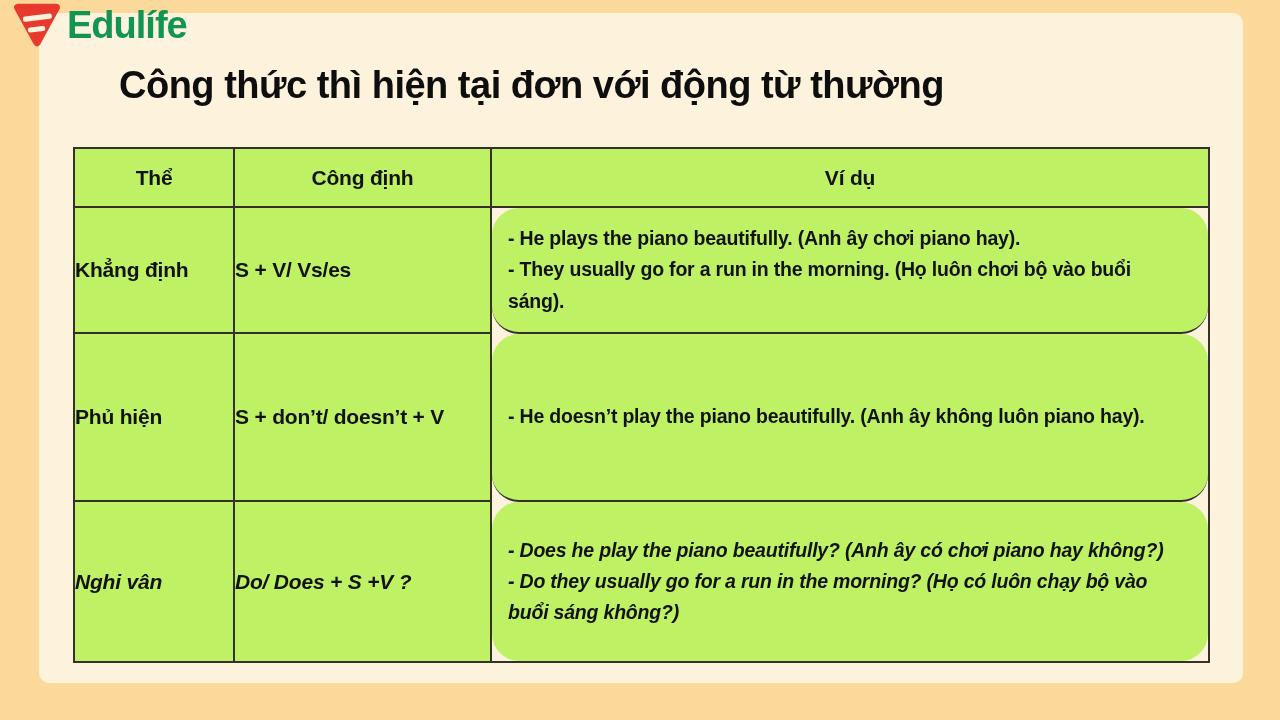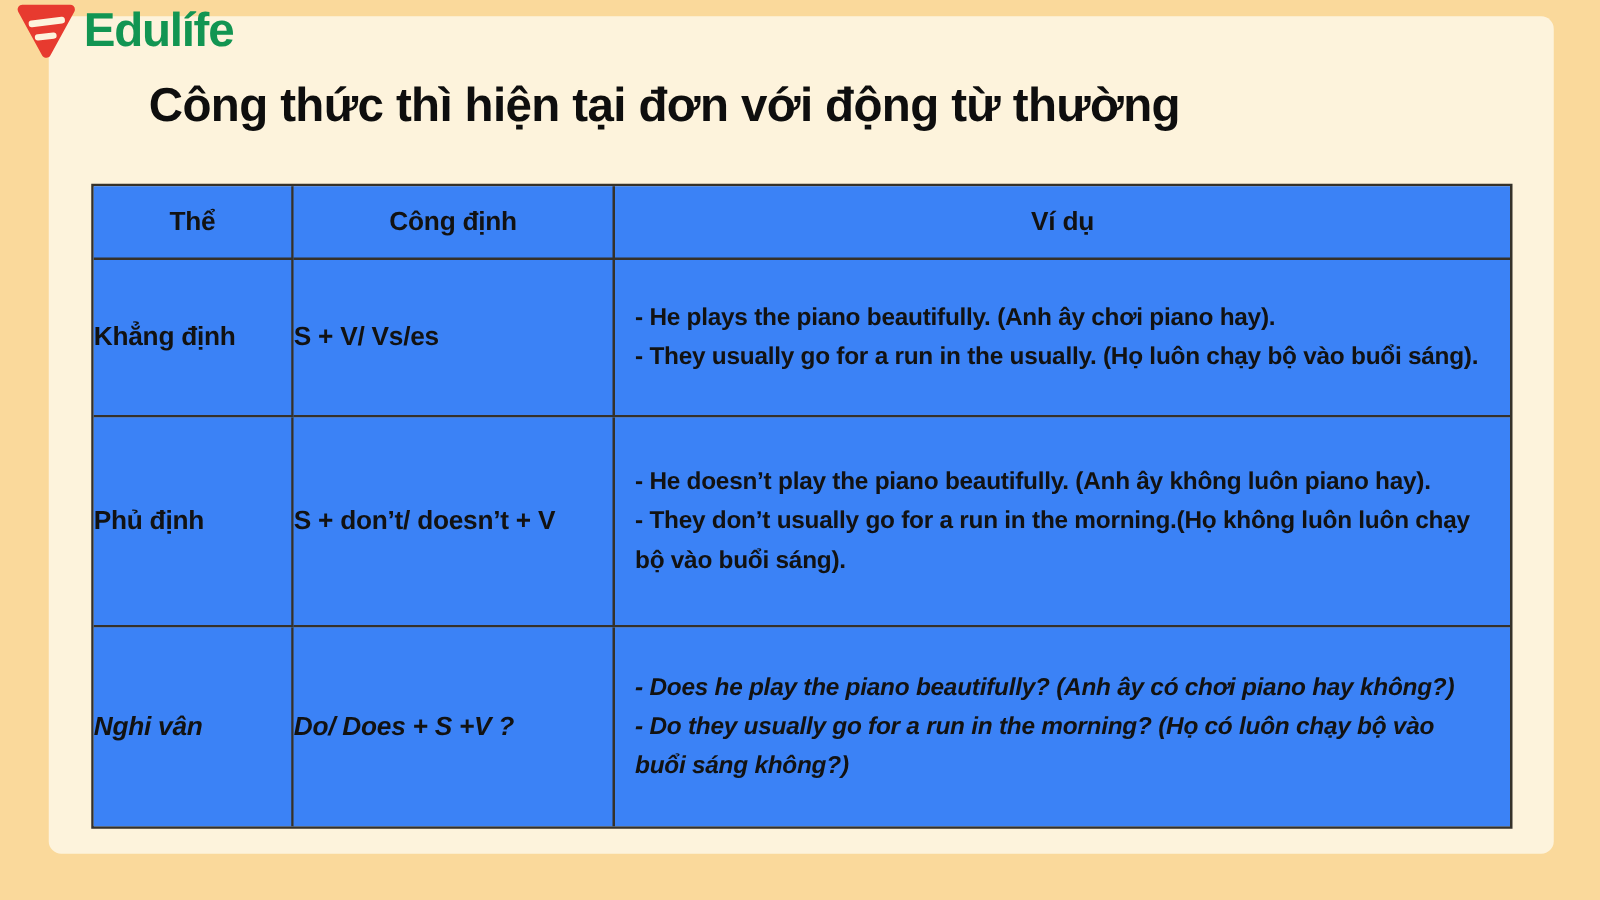--- a/index.html
+++ b/index.html
@@ -52,36 +52,36 @@
     grid-template-columns:160px 257px 716px;
     grid-template-rows:59px 126px 168px 159px;
     border:2px solid #35312a;
     z-index:2;
   }
   .cell {
     border-right:2px solid #35312a;
     border-bottom:2px solid #35312a;
     display:flex;
     align-items:center;
-    background:#3b82f6;
+    background:#bef264;
     font-weight:bold;
     letter-spacing:-0.2px;
   }
   .cell.last-col { border-right:none; }
   .cell.last-row { border-bottom:none;font-style:italic; }
   .cell.header {
     justify-content:center;
     font-size:21px;
   }
   .cell.form, .cell.formula {
     padding-left:0;
     font-size:21px;
   }
   .cell.formula { padding-right:8px; }
-  .cell.examples { padding:6px 16px; }
+  .cell.examples { padding:6px 16px;border-radius:27px; }
   .example-group { width:100%; }
   .example-line {
     font-size:19.5px;
     line-height:1.6;
     font-weight:bold;
   }
 </style>
 </head>
 <body>
 
@@ -102,30 +102,29 @@
 
   <div class="cell header">Thể</div>
   <div class="cell header">Công định</div>
   <div class="cell header last-col">Ví dụ</div>
 
   <div class="cell form">Khẳng định</div>
   <div class="cell formula">S + V/ Vs/es</div>
   <div class="cell examples last-col">
     <div class="example-group">
       <div class="example-line">- He plays the piano beautifully. (Anh ây chơi piano hay).</div>
-      <div class="example-line">- They usually go for a run in the usually. (Họ luôn chạy bộ vào buổi sáng).</div>
+      <div class="example-line">- They usually go for a run in the morning. (Họ luôn chơi bộ vào buổi sáng).</div>
     </div>
   </div>
 
-  <div class="cell form">Phủ định</div>
+  <div class="cell form">Phủ hiện</div>
   <div class="cell formula">S + don’t/ doesn’t + V</div>
   <div class="cell examples last-col">
     <div class="example-group">
       <div class="example-line">- He doesn’t play the piano beautifully. (Anh ây không luôn piano hay).</div>
-      <div class="example-line">- They don’t usually go for a run in the morning.(Họ không luôn luôn chạy bộ vào buổi sáng).</div>
     </div>
   </div>
 
   <div class="cell form last-row">Nghi vân</div>
   <div class="cell formula last-row">Do/ Does + S +V ?</div>
   <div class="cell examples last-col last-row">
     <div class="example-group">
       <div class="example-line">- Does he play the piano beautifully? (Anh ây có chơi piano hay không?)</div>
       <div class="example-line">- Do they usually go for a run in the morning? (Họ có luôn chạy bộ vào buổi sáng không?)</div>
     </div>

